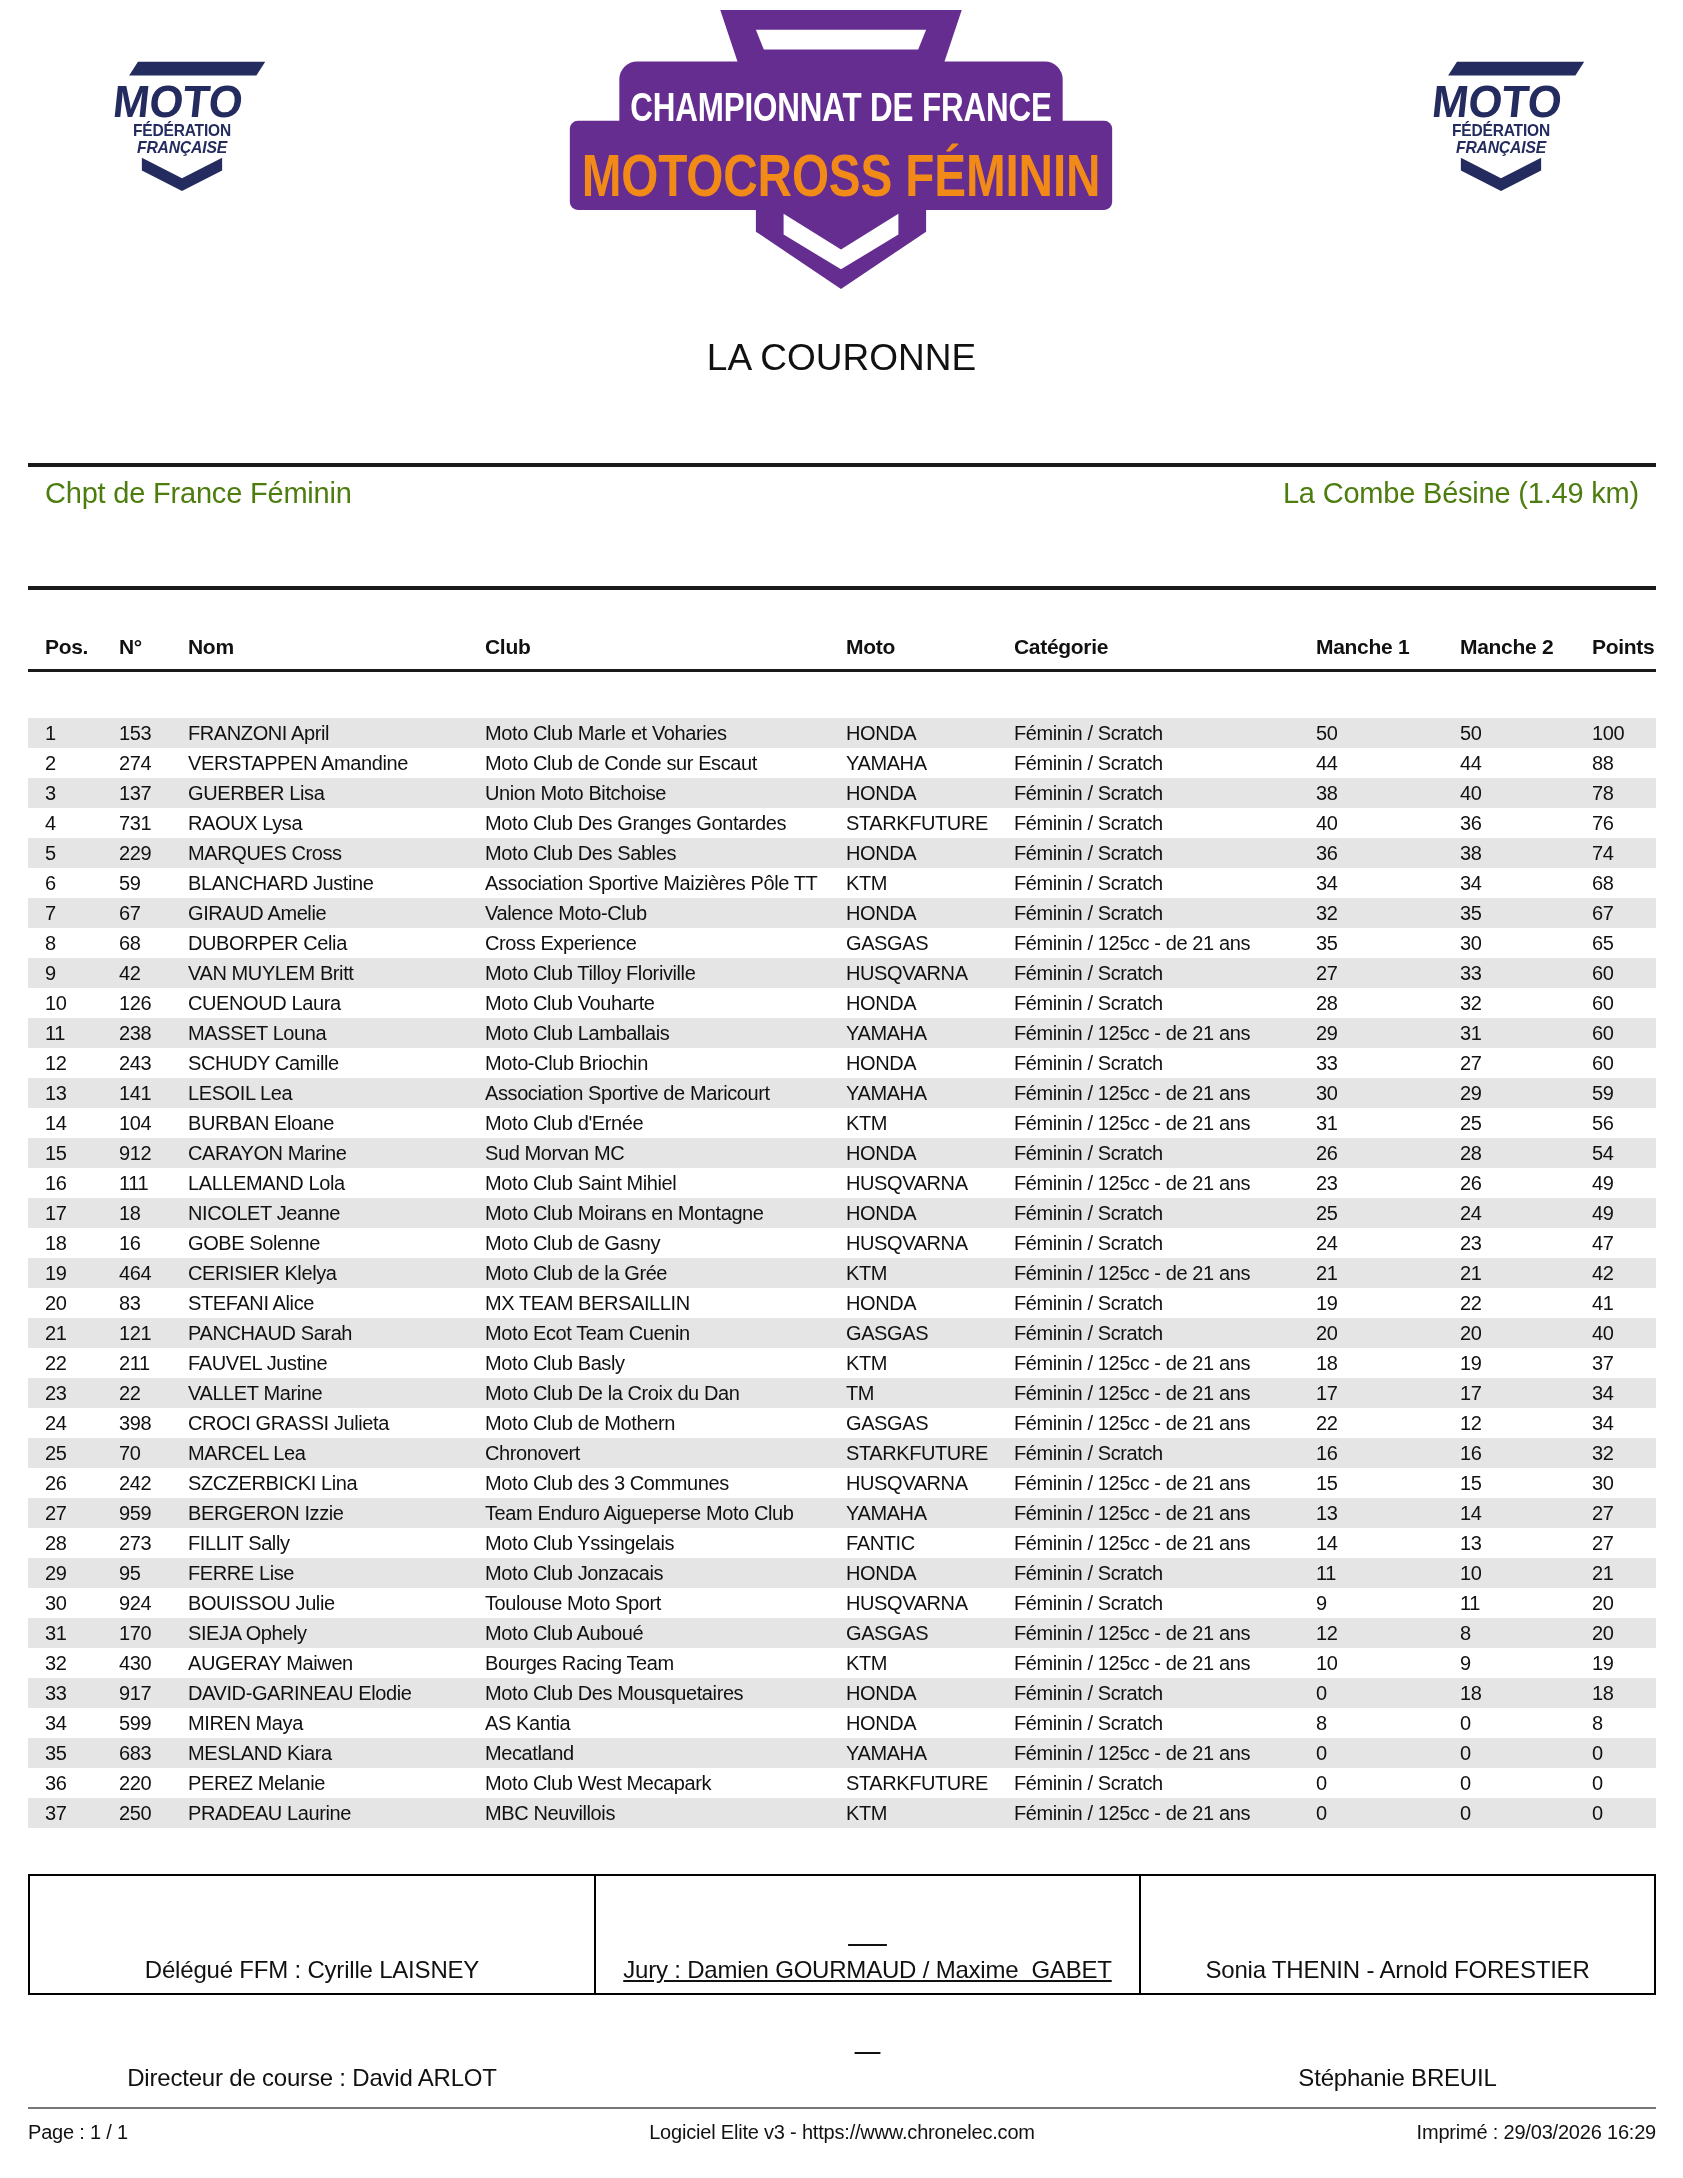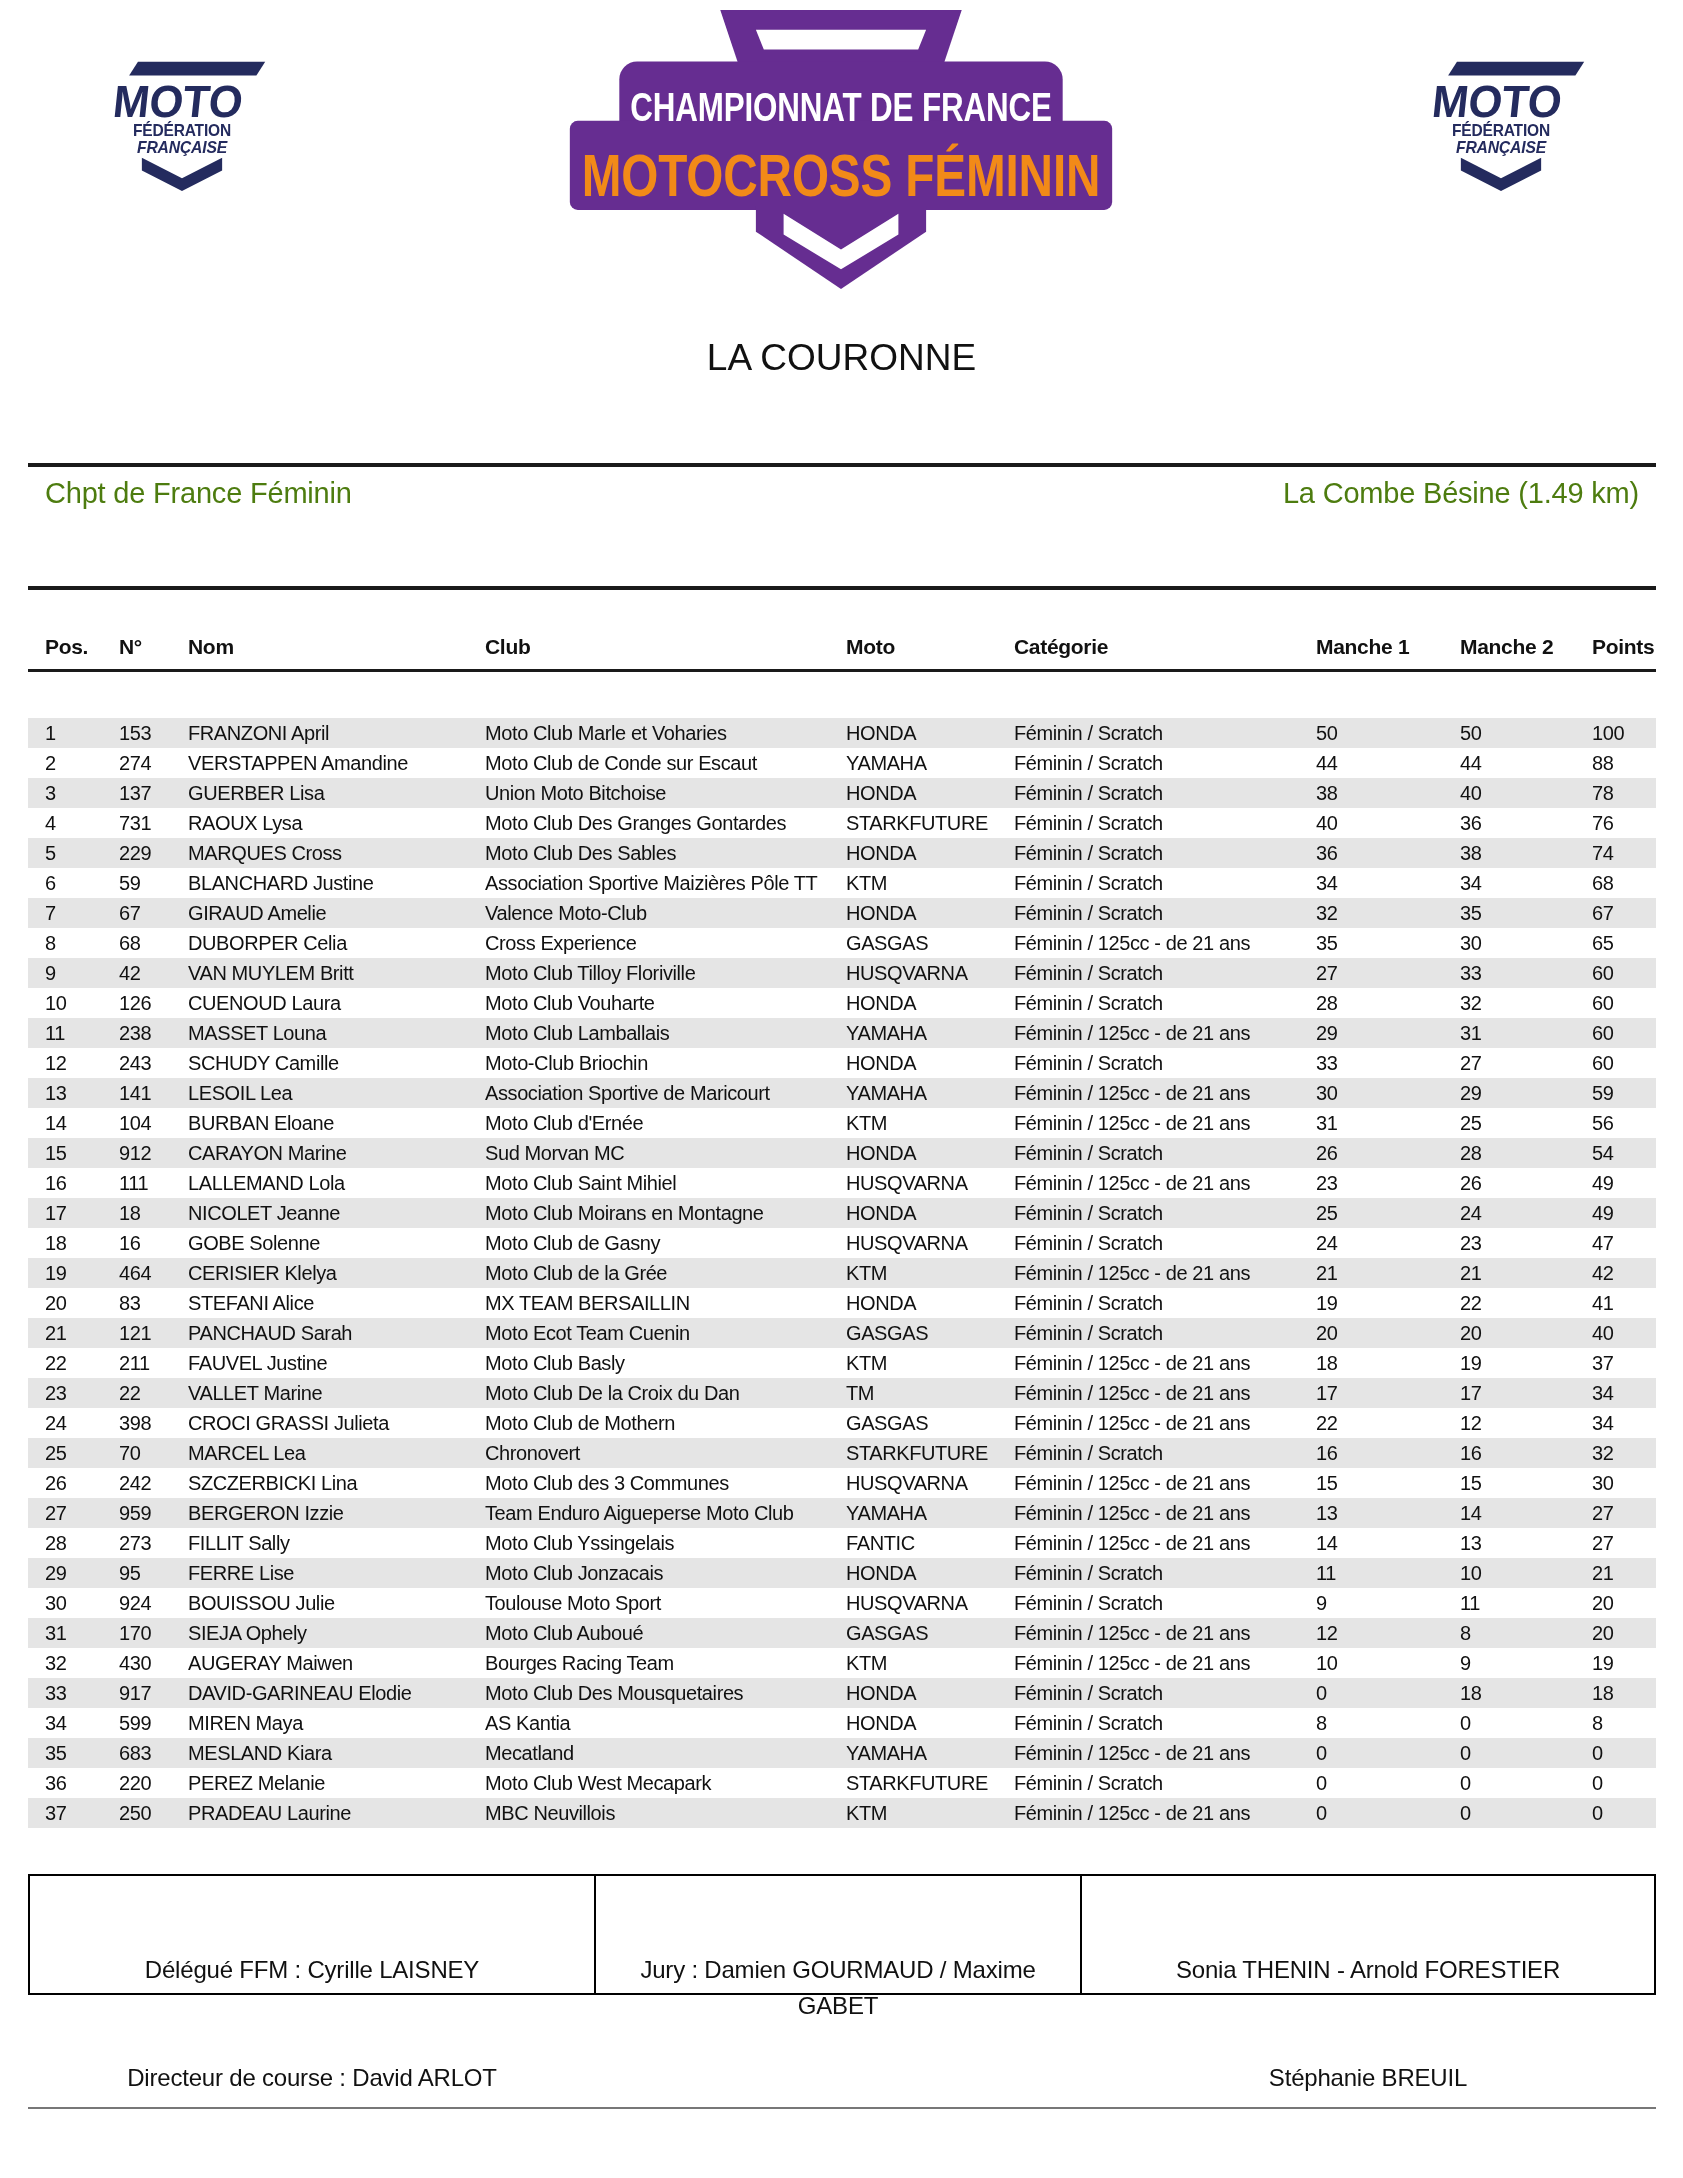--- a/index.html
+++ b/index.html
@@ -44,21 +44,21 @@
   }
   .trow.odd{background:var(--stripe);}
   .cell{overflow:hidden;white-space:nowrap;}
   
   .officials{
     position:absolute;left:28px;top:1874px;width:1628px;height:121px;box-sizing:border-box;
     border:2px solid #000;display:flex;
   }
   .ocell{box-sizing:border-box;padding-top:4px;text-align:center;font-size:24px;line-height:36px;white-space:pre-wrap;}
   .ocell1{width:566px;border-right:2px solid #000;}
-  .ocell2{width:486px;border-right:2px solid #000;}
+  .ocell2{width:545px;border-right:2px solid #000;text-decoration:underline;}
   .ocell3{flex:1;}
   
   .rule-foot{top:2107px;height:2px;background:#777;}
   .footer{position:absolute;left:28px;top:2121px;width:1628px;display:flex;justify-content:space-between;font-size:20px;color:#111;}
   .footer .fc{flex:1;}
   .footer .fc.mid{text-align:center;}
   .footer .fc.right{text-align:right;}
 </style>
 </head>
 <body>
@@ -534,15 +534,20 @@
     <div class="ocell ocell2">
       <div>Jury : Damien GOURMAUD / Maxime  GABET</div>
     </div>
     <div class="ocell ocell3">
       <div>Sonia THENIN - Arnold FORESTIER</div>
       <div>Stéphanie BREUIL</div>
     </div>
   </div>
 
   <div class="rule rule-foot"></div>
+  <div class="footer">
+    <span class="fc">Page : 1 / 1</span>
+    <span class="fc mid">Logiciel Elite v3 - https://www.chronelec.com</span>
+    <span class="fc right">Imprimé : 29/03/2026 16:29</span>
+  </div>
 
 </div>
 
 
 </body></html>

